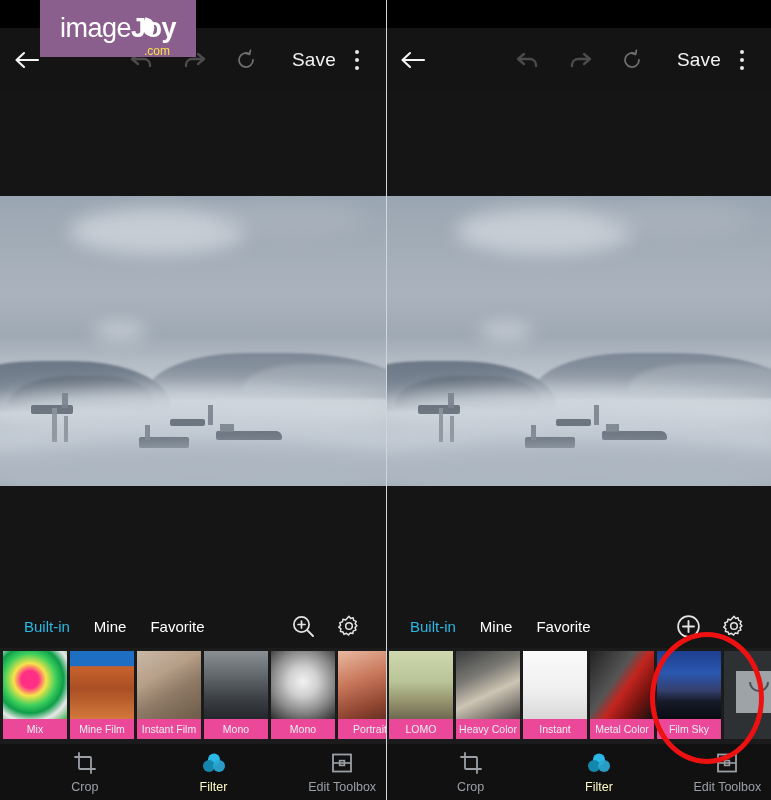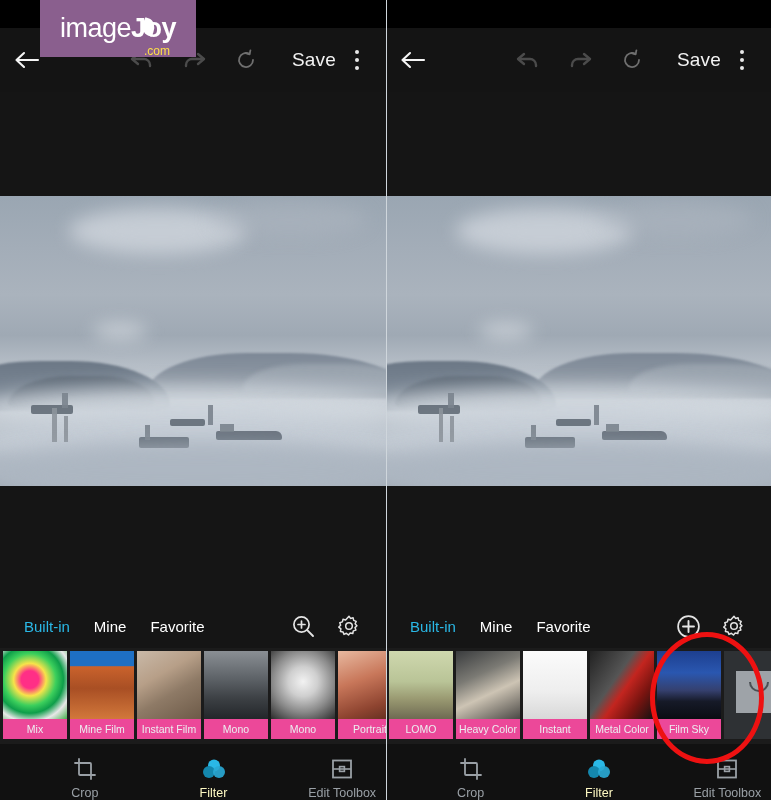--- a/index.html
+++ b/index.html
@@ -210,21 +210,21 @@
   
   .bottomnav {
     position: absolute; left: 0; bottom: 0;
     width: 100%; height: 56px;
     background: #111111;
     display: flex; align-items: center;
   }
   .navitem {
     flex: 1 1 0; height: 100%;
     display: flex; flex-direction: column;
-    align-items: center; justify-content: flex-end;
+    align-items: center; justify-content: center;
     gap: 5px;
     color: #9aa0a6; font-size: 12.5px; padding-left: 41px;
   }
   .navitem.active { color: #fef9c3; }
 
   
   .watermark {
     position: absolute; left: 40px; top: 0;
     width: 156px; height: 57px;
     background: #8a5f8e;

